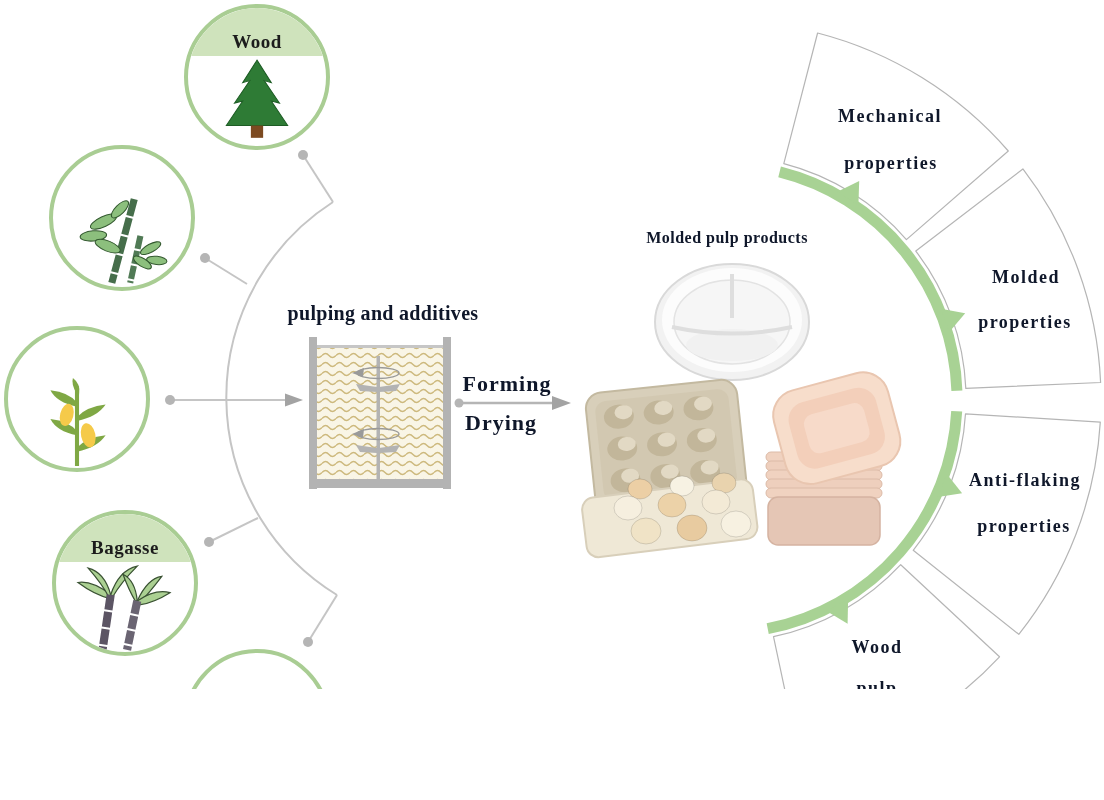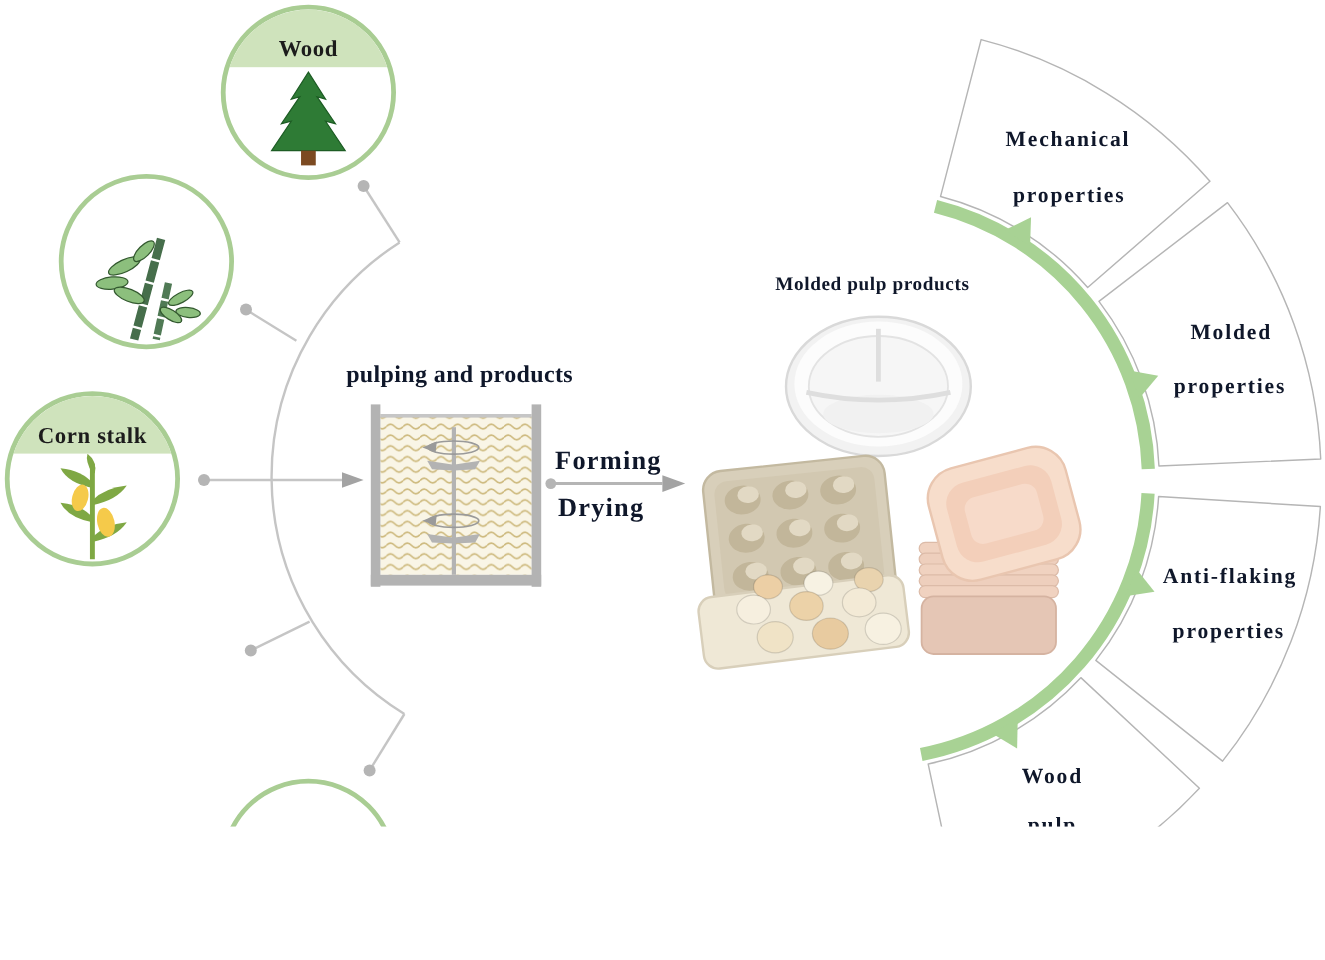--- a/index.html
+++ b/index.html
@@ -183,25 +183,39 @@
       <g fill="#7fa844">
         <path d="M50,18 Q44,8 46,2 Q54,8 52,18 Z"></path>
         <path d="M50,30 Q30,26 24,14 Q42,16 50,26 Z"></path>
         <path d="M50,44 Q70,40 78,28 Q60,30 50,40 Z"></path>
         <path d="M50,58 Q30,54 24,42 Q42,44 50,54 Z"></path>
         <path d="M50,74 Q70,70 78,58 Q60,60 50,70 Z"></path>
       </g>
       <ellipse cx="40" cy="38" rx="6.5" ry="11" fill="#f5ca4a" transform="rotate(14 40 38)"></ellipse>
       <ellipse cx="61" cy="58" rx="7" ry="12" fill="#f5ca4a" transform="rotate(-12 61 58)"></ellipse>
     </svg>
+  </div>
+
+  <div class="mat" style="left:52px;top:510px">
+    <svg class="icon" width="104" height="92" viewBox="0 0 100 90">
+      <g fill="#abd092" stroke="#3a5233" stroke-width="1.2">
+        <path d="M36,34 Q18,20 4,22 Q20,34 36,38 Z"></path>
+        <path d="M36,34 Q30,12 14,8 Q28,24 34,36 Z"></path>
+        <path d="M36,34 Q44,10 62,6 Q46,22 38,36 Z"></path>
+        <path d="M62,40 Q60,20 48,14 Q54,30 60,40 Z"></path>
+        <path d="M62,40 Q72,18 86,16 Q74,32 64,42 Z"></path>
+        <path d="M62,40 Q80,28 94,32 Q78,42 64,44 Z"></path>
+      </g>
+      <path d="M36,34 L28,88" stroke="#5c5564" stroke-width="8" stroke-dasharray="15 2"></path>
+      <path d="M62,40 L52,88" stroke="#6a6472" stroke-width="8" stroke-dasharray="13 2"></path>
+    </svg>
     <div class="band">
-      <span>Corn stalk</span>
+      <span>Bagasse</span>
     </div>
   </div>
-
 
   <div class="mat" style="left:184px;top:649px">
     <svg class="icon" width="104" height="92" viewBox="0 0 100 90">
       <g fill="#9cc29b" stroke="#2f4a2f" stroke-width="1.3">
         <path d="M36,46 Q20,34 8,38 Q22,48 36,50 Z"></path>
         <path d="M36,46 Q30,28 16,26 Q28,38 36,48 Z"></path>
         <path d="M36,46 Q48,30 60,32 Q46,42 38,48 Z"></path>
       </g>
       <path d="M34,48 L28,88 L38,88 L42,48 Z" fill="#cdb684" stroke="#3a3427" stroke-width="1.4"></path>
       <g fill="#3f9150" stroke="#23331f" stroke-width="1.4">
@@ -212,21 +226,21 @@
         <path d="M60,34 Q88,40 92,52 Q74,46 60,38 Z"></path>
       </g>
       <path d="M56,36 L50,88 L62,88 L64,36 Z" fill="#c9b27c" stroke="#3a3427" stroke-width="1.4"></path>
       <path d="M52,48 h11 M51,60 h12 M50,72 h13" stroke="#8a7648" stroke-width="1.3"></path>
       <circle cx="56" cy="36" r="6" fill="#eed9a3" stroke="#3a3427" stroke-width="1.4"></circle>
       <circle cx="67" cy="34" r="6" fill="#eed9a3" stroke="#3a3427" stroke-width="1.4"></circle>
       <circle cx="40" cy="47" r="4.5" fill="#eed9a3" stroke="#3a3427" stroke-width="1.2"></circle>
     </svg>
   </div>
 
-  <div class="lbl mid" style="left:383px;top:313px">pulping and products</div>
+  <div class="lbl mid" style="left:383px;top:313px">pulping and additives</div>
   <div class="lbl flow" style="left:507px;top:384px">Forming</div>
   <div class="lbl flow" style="left:501px;top:423px">Drying</div>
   <div class="lbl big" style="left:727px;top:238px">Molded pulp products</div>
 
   <div class="lbl wlabel" style="left:890px;top:116px">Mechanical</div>
   <div class="lbl wlabel" style="left:891px;top:163px">properties</div>
   <div class="lbl wlabel" style="left:1026px;top:277px">Molded</div>
   <div class="lbl wlabel" style="left:1025px;top:322px">properties</div>
   <div class="lbl wlabel" style="left:1025px;top:480px">Anti-flaking</div>
   <div class="lbl wlabel" style="left:1024px;top:526px">properties</div>

